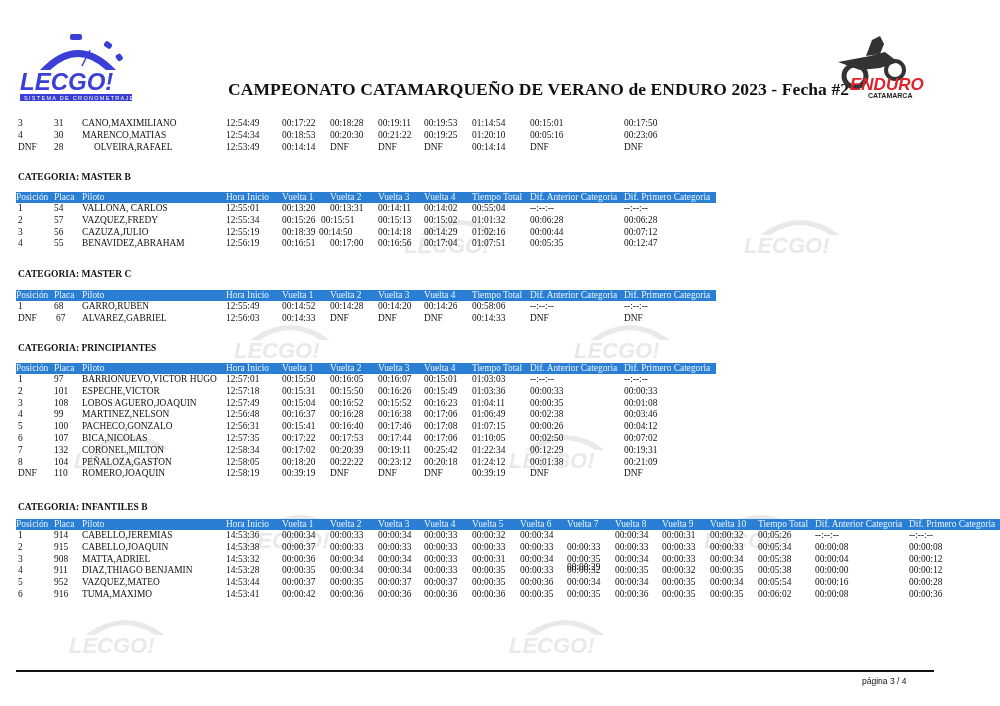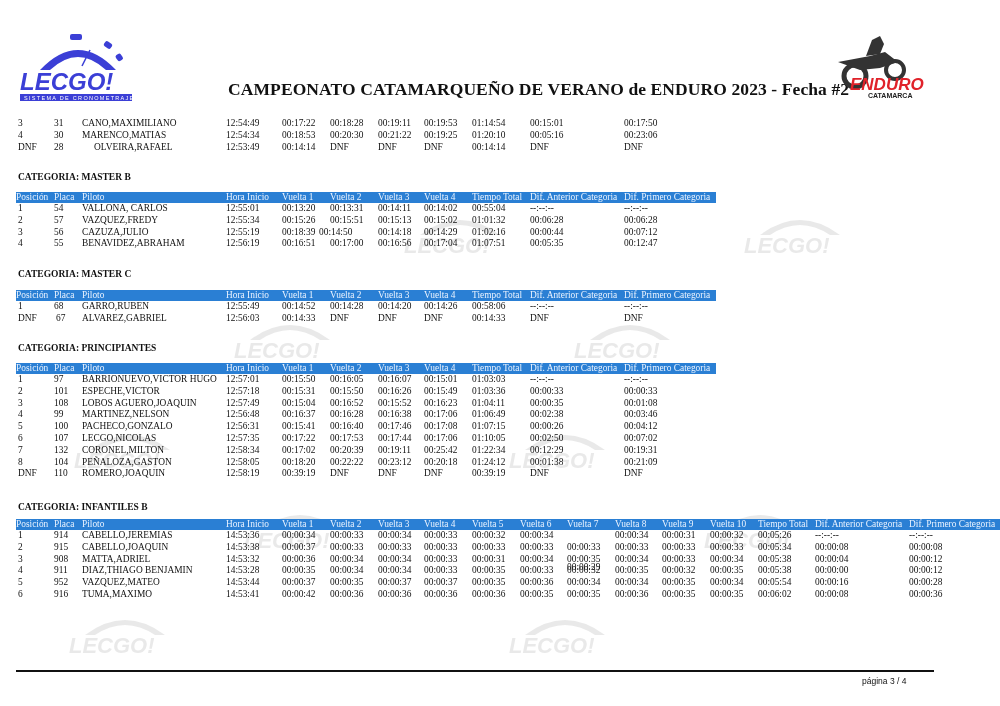--- a/index.html
+++ b/index.html
@@ -176,21 +176,21 @@
       <span class="cell" style="left: 456px;">00:55:04</span>
       <span class="cell" style="left: 514px;">--:--:--</span>
       <span class="cell" style="left: 608px;">--:--:--</span>
     </div>
     <div class="row" style="width: 700px;">
       <span class="cell" style="left: 2px;">2</span>
       <span class="cell" style="left: 38px;">57</span>
       <span class="cell" style="left: 66px;">VAZQUEZ,FREDY</span>
       <span class="cell" style="left: 210px;">12:55:34</span>
       <span class="cell" style="left: 266px;">00:15:26</span>
-      <span class="cell" style="left: 314px; font-family: Liberation Serif, serif;">00:15:51</span>
+      <span class="cell" style="left: 305px; font-family: Liberation Serif, serif;">00:15:51</span>
       <span class="cell" style="left: 362px;">00:15:13</span>
       <span class="cell" style="left: 408px;">00:15:02</span>
       <span class="cell" style="left: 456px;">01:01:32</span>
       <span class="cell" style="left: 514px;">00:06:28</span>
       <span class="cell" style="left: 608px;">00:06:28</span>
     </div>
     <div class="row" style="width: 700px;">
       <span class="cell" style="left: 2px;">3</span>
       <span class="cell" style="left: 38px;">56</span>
       <span class="cell" style="left: 66px;">CAZUZA,JULIO</span>
@@ -337,21 +337,21 @@
       <span class="cell" style="left: 314px;">00:16:40</span>
       <span class="cell" style="left: 362px;">00:17:46</span>
       <span class="cell" style="left: 408px;">00:17:08</span>
       <span class="cell" style="left: 456px;">01:07:15</span>
       <span class="cell" style="left: 514px;">00:00:26</span>
       <span class="cell" style="left: 608px;">00:04:12</span>
     </div>
     <div class="row" style="width: 700px;">
       <span class="cell" style="left: 2px;">6</span>
       <span class="cell" style="left: 38px;">107</span>
-      <span class="cell" style="left: 66px;">LECGO,NICOLAS</span>
+      <span class="cell" style="left: 66px;">BICA,NICOLAS</span>
       <span class="cell" style="left: 210px;">12:57:35</span>
       <span class="cell" style="left: 266px;">00:17:22</span>
       <span class="cell" style="left: 314px;">00:17:53</span>
       <span class="cell" style="left: 362px;">00:17:44</span>
       <span class="cell" style="left: 408px;">00:17:06</span>
       <span class="cell" style="left: 456px;">01:10:05</span>
       <span class="cell" style="left: 514px;">00:02:50</span>
       <span class="cell" style="left: 608px;">00:07:02</span>
     </div>
     <div class="row" style="width: 700px;">

